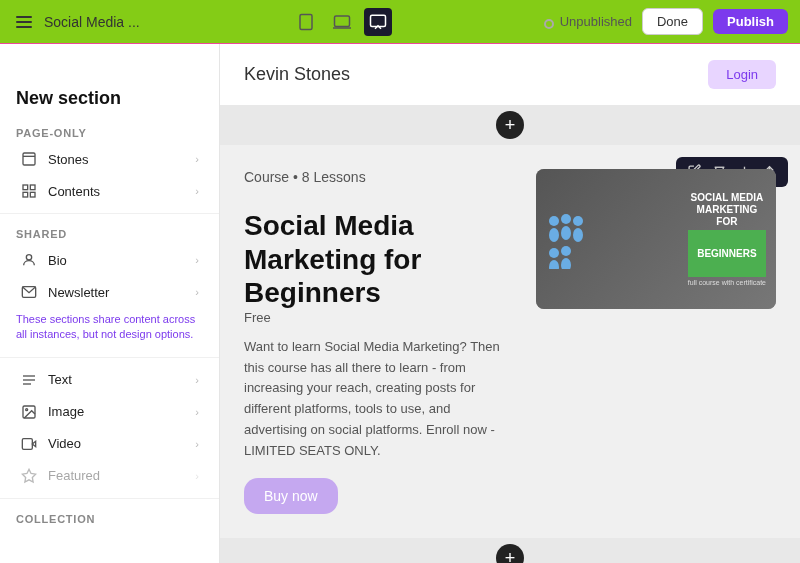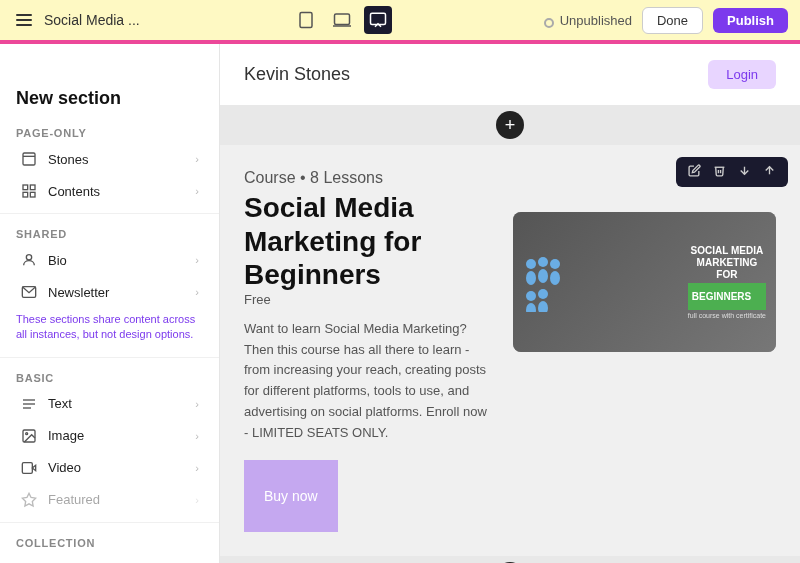--- a/index.html
+++ b/index.html
@@ -1,22 +1,22 @@
 <!DOCTYPE html>
 <html><head>
   <meta charset="utf-8">
   <style>
     * { box-sizing: border-box; margin: 0; padding: 0; }
     body { font-family: -apple-system, BlinkMacSystemFont, 'Segoe UI', sans-serif; display: flex; flex-direction: column; height: 563px; overflow: hidden; background: #fff; }
 
     
     .topbar {
       display: flex; align-items: center; justify-content: space-between;
-      height: 44px; padding: 0 12px; border-bottom: 4px solid #ec4899;
-      background: #fef9c3; flex-shrink: 0; z-index: 10;
+      height: 44px; padding: 0 12px; border-bottom: 1px solid #ec4899;
+      background: #84cc16; flex-shrink: 0; z-index: 10;
     }
     .topbar-left { display: flex; align-items: center; gap: 8px; }
     .topbar-menu-icon { display: flex; flex-direction: column; gap: 3px; cursor: pointer; padding: 4px; }
     .topbar-menu-icon span { display: block; width: 16px; height: 2px; background: #333; border-radius: 1px; }
     .topbar-title { font-size: 14px; color: #333; font-weight: 500; }
     .topbar-center { display: flex; align-items: center; gap: 8px; }
     .device-icon { width: 28px; height: 28px; border-radius: 4px; display: flex; align-items: center; justify-content: center; cursor: pointer; color: #555; font-size: 16px; border: 1px solid transparent; }
     .device-icon.active { background: #1a1a2e; color: #fff; }
     .topbar-right { display: flex; align-items: center; gap: 10px; }
     .status-indicator { display: flex; align-items: flex-end; gap: 6px; font-size: 13px; color: #555; }
@@ -50,26 +50,26 @@
     
     .add-section-row { display: flex; justify-content: center; padding: 6px 0; width: 100%; }
     .add-btn { width: 28px; height: 28px; border-radius: 50%; background: #222; color: #fff; border: none; font-size: 18px; cursor: pointer; display: flex; align-items: center; justify-content: center; line-height: 1; }
 
     
     .course-section { width: 100%; background: #f0f0f0; padding: 24px; position: relative; }
     .section-toolbar { position: absolute; top: 12px; right: 12px; display: flex; align-items: center; gap: 4px; background: #1a1a2e; border-radius: 6px; padding: 5px 8px; }
     .tool-btn { background: none; border: none; color: #ccc; cursor: pointer; font-size: 14px; padding: 2px 4px; }
     .course-content { display: flex; gap: 20px; align-items: flex-start; }
     .course-text { flex: 1; }
-    .course-label { font-size: 16px; color: #555; margin-bottom: 4px; }
+    .course-label { font-size: 14px; color: #555; margin-bottom: 24px; }
     .course-title { font-size: 28px; font-weight: 700; color: #111; line-height: 1.2; }
     .course-price { font-size: 13px; color: #555; margin-bottom: 12px; }
     .course-desc { font-size: 13px; color: #555; line-height: 1.6; margin-bottom: 16px; }
-    .btn-buy { background: #c5a8f0; color: #fff; border: none; border-radius: 0; padding: 28px 20px; font-size: 14px; cursor: pointer; font-weight: 500; }
-    .course-image { width: 263px; flex-shrink: 0; border-radius: 8px; overflow: hidden; background: #888; height: 140px; position: relative; margin-top: 43px; }
+    .btn-buy { background: #c5a8f0; color: #fff; border: none; border-radius: 14px; padding: 10px 20px; font-size: 14px; cursor: pointer; font-weight: 500; }
+    .course-image { width: 240px; flex-shrink: 0; border-radius: 8px; overflow: hidden; background: #888; height: 140px; position: relative; }
     .course-image-inner { width: 100%; height: 100%; background: linear-gradient(135deg, #555 0%, #777 100%); display: flex; align-items: center; justify-content: center; position: relative; }
     .course-image-text { position: absolute; right: 10px; top: 50%; transform: translateY(-50%); text-align: center; }
     .icons-area { position: absolute; left: 10px; top: 50%; transform: translateY(-50%); }
 
     
     .bottom-add-row { display: flex; justify-content: center; padding: 6px 0; width: 100%; }
 
     
     .sidebar::-webkit-scrollbar { width: 4px; }
     .sidebar::-webkit-scrollbar-thumb { background: #ddd; border-radius: 2px; }
@@ -173,21 +173,20 @@
             </svg>
         </div>
         <span>Newsletter</span>
       </div>
       <span class="chevron">›</span>
     </div>
     <div class="sidebar-note">These sections share <span style="color:#7c3aed">content across</span> all instances, but not design options.</div>
 
     <div class="sidebar-divider"></div>
 
-    <div class="sidebar-heading">BASIC</div>
     <div class="sidebar-item">
       <div class="sidebar-item-left">
         <div class="sidebar-item-icon">
           <svg width="16" height="16" viewBox="0 0 24 24" fill="none" stroke="currentColor" stroke-width="2">
               <line x1="3" y1="6" x2="21" y2="6"></line>
               <line x1="3" y1="12" x2="21" y2="12"></line>
               <line x1="3" y1="18" x2="15" y2="18"></line>
             </svg>
         </div>
         <span>Text</span>
@@ -304,21 +303,21 @@
                   <circle cx="8" cy="44" r="5" fill="#6aade4"></circle>
                   <ellipse cx="8" cy="58" rx="5" ry="7" fill="#6aade4"></ellipse>
                   <circle cx="20" cy="42" r="5" fill="#6aade4"></circle>
                   <ellipse cx="20" cy="56" rx="5" ry="7" fill="#6aade4"></ellipse>
                 </svg>
               </div>
             </div>
 
             <div class="course-image-text">
               <div style="font-size:10px;font-weight:900;color:#fff;line-height:1.2;text-align:center;">SOCIAL MEDIA<br>MARKETING<br>FOR</div>
-              <div style="background:#4caf50;color:#fff;font-size:10px;font-weight:900;padding:8px 4px;text-align:left;margin-top:2px;">BEGINNERS</div>
+              <div style="background:#4caf50;color:#fff;font-size:10px;font-weight:900;padding:18px 4px;text-align:center;margin-top:2px;">BEGINNERS</div>
               <div style="font-size:7px;color:#ddd;text-align:center;margin-top:2px;">full course with certificate</div>
             </div>
           </div>
         </div>
       </div>
     </div>
 
     <div class="bottom-add-row">
       <button class="add-btn">+</button>
     </div>

